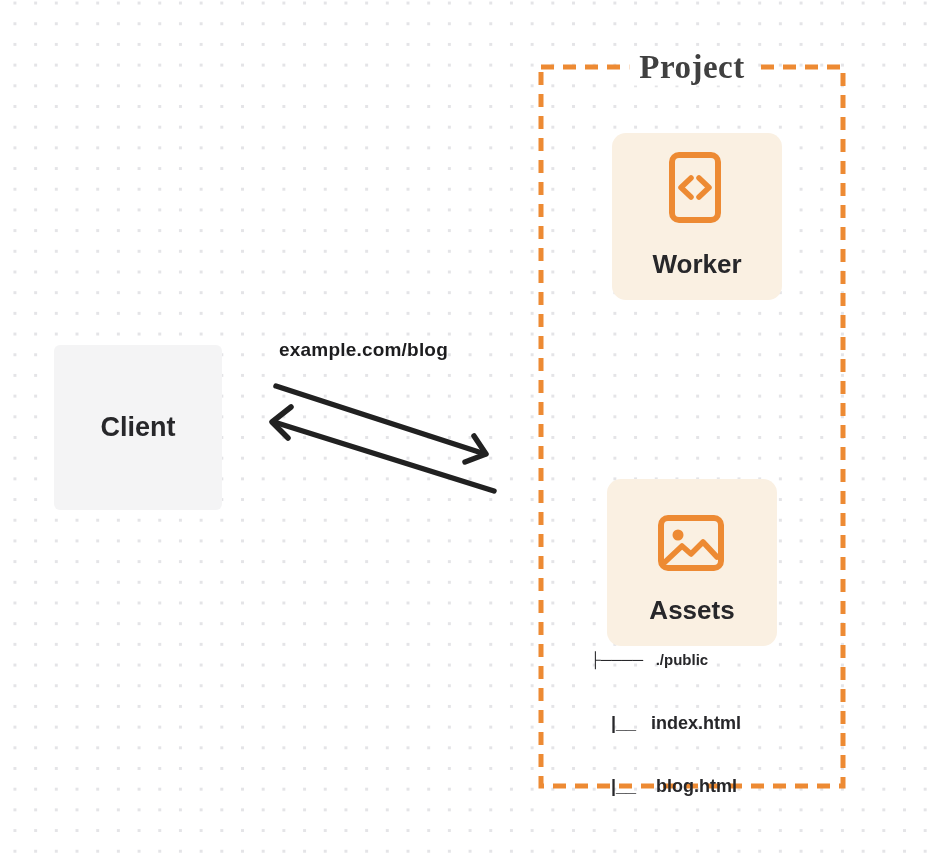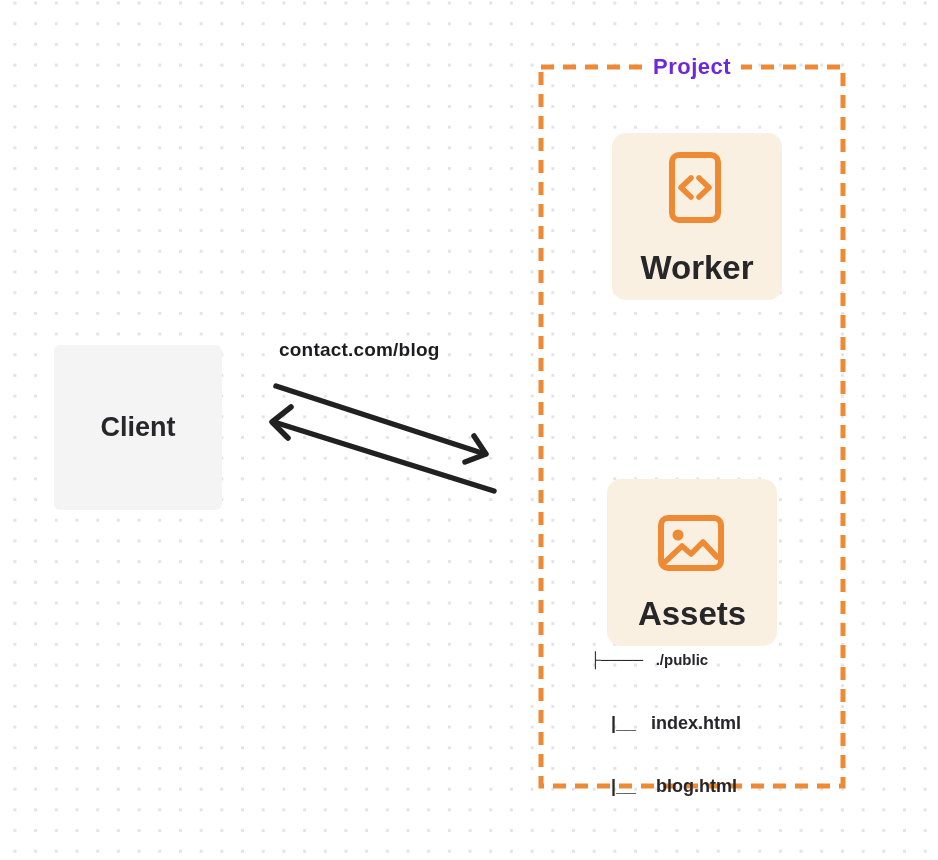--- a/index.html
+++ b/index.html
@@ -20,35 +20,36 @@
     display:flex;align-items:center;justify-content:center;
   }
   .client-box .node-label{font-size:27px;font-weight:700;color:#27272A;}
   .request-label{
     position:absolute;left:279px;top:339px;
     font-size:19px;font-weight:700;color:#1C1C1E;letter-spacing:0.2px;
   }
   .project-label{
     position:absolute;left:692px;top:67px;transform:translate(-50%,-50%);
     background:#ffffff;padding:0 10px;
-    font-size:22px;font-weight:700;color:#6d28d9;letter-spacing:0.5px;
+    font-size:33px;font-weight:700;color:#404040;letter-spacing:0.5px;
     white-space:nowrap;
+    font-family:Liberation Serif, serif;
   }
   .card{
     position:absolute;width:170px;height:167px;
     background:#FAF0E2;border-radius:14px;
   }
   .card.worker{left:612px;top:133px;}
   .card.assets{left:607px;top:479px;}
   .card .card-icon{position:absolute;}
   .card.worker .card-icon{left:57px;top:19px;}
   .card.assets .card-icon{left:51px;top:36px;}
   .card .card-label{
     position:absolute;left:0;top:116px;width:100%;text-align:center;
-    font-size:33px;font-weight:700;color:#27272A;
+    font-size:26px;font-weight:700;color:#27272A;
   }
   .tree{
     position:absolute;color:#27272A;
     font-family:Liberation Sans, sans-serif;font-weight:700;
     white-space:pre;
   }
   .tree-root{left:590px;top:651px;font-size:15px;line-height:18px;}
   .tree-files{left:611px;top:671px;font-size:18px;line-height:21px;}
 </style>
 </head>
@@ -67,21 +68,21 @@
     <g stroke="#212121" stroke-width="5.5" fill="none" stroke-linecap="round" stroke-linejoin="round">
       <path d="M494,491 L274,422"></path>
       <path d="M291,407 L272,422 L288,438"></path>
     </g>
   </svg>
 
   <div class="client-box">
     <span class="node-label">Client</span>
   </div>
 
-  <div class="request-label">contact.com/blog</div>
+  <div class="request-label">example.com/blog</div>
 
   <div class="project-label">Project</div>
 
   <div class="card worker">
     <svg class="card-icon" width="52" height="71" viewBox="0 0 52 71" xmlns="http://www.w3.org/2000/svg">
       <rect x="3" y="3" width="46" height="65" rx="7" fill="none" stroke="#ED8A33" stroke-width="6"></rect>
       <polyline points="22,26 12,35.5 22,45" fill="none" stroke="#ED8A33" stroke-width="5.5" stroke-linecap="round" stroke-linejoin="round"></polyline>
       <polyline points="30,26 40,35.5 30,45" fill="none" stroke="#ED8A33" stroke-width="5.5" stroke-linecap="round" stroke-linejoin="round"></polyline>
     </svg>
     <div class="card-label">Worker</div>

